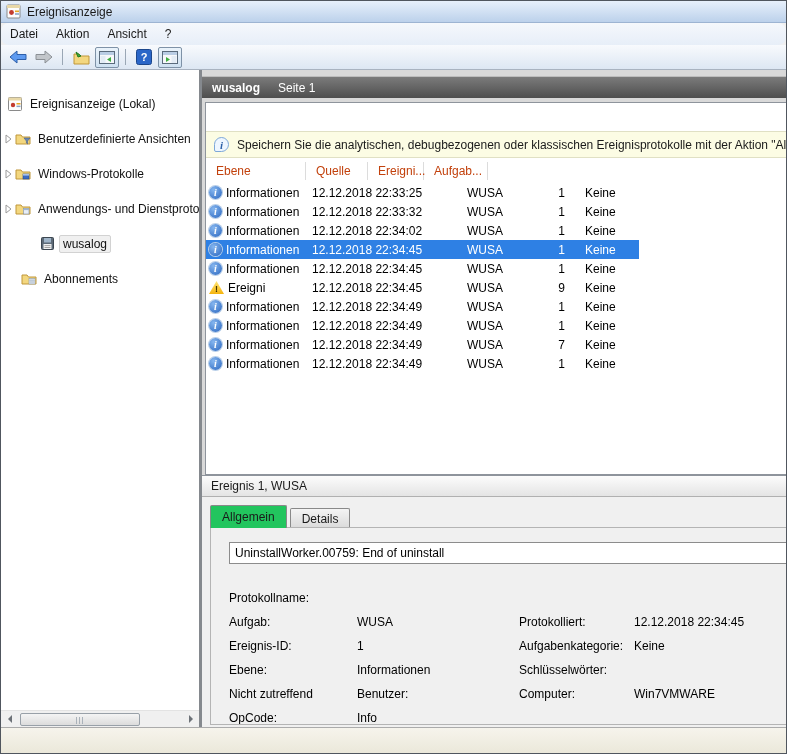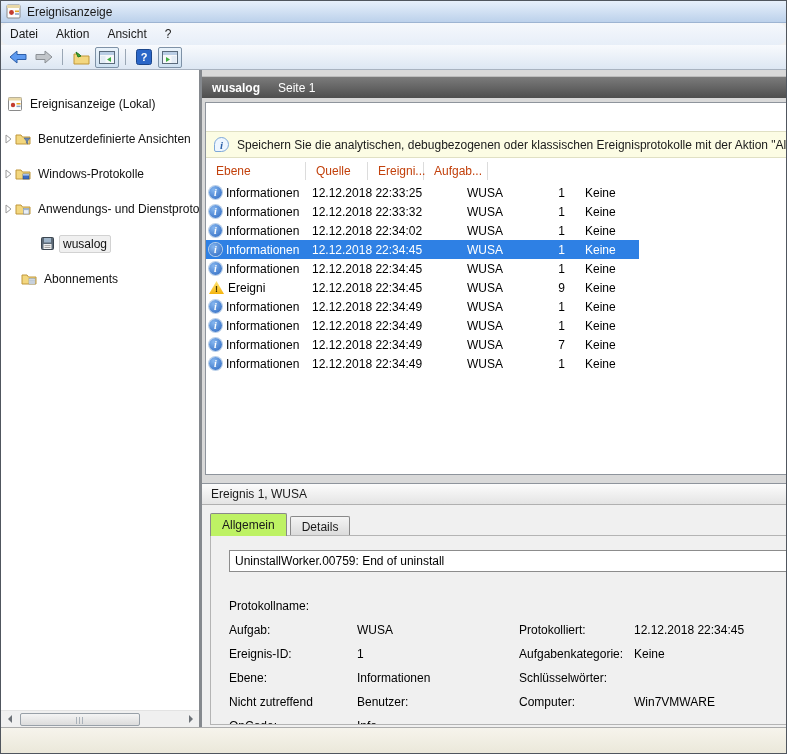--- a/index.html
+++ b/index.html
@@ -75,31 +75,31 @@
   .i-info { width:13px; height:13px; flex:none; border-radius:50%;
             background:radial-gradient(circle at 35% 30%, #85b6ef, #2a66bf);
             box-shadow:0 0 0 1px #b9cfe8; color:#fff; font:italic bold 10px "Liberation Serif", serif;
             display:flex; align-items:center; justify-content:center; }
   .i-warn { width:15px; height:13px; flex:none; clip-path:polygon(50% 0,100% 100%,0 100%);
             background:linear-gradient(#ffe575,#f5b40e); position:relative;
             display:flex; align-items:flex-end; justify-content:center;
             color:#453500; font:bold 9px "Liberation Sans",sans-serif; }
 
   
-  .preview { margin:8px 0 0 0; flex:1; display:flex; flex-direction:column;
+  .preview { margin:0 0 0 0; flex:1; display:flex; flex-direction:column;
              border-top:1px solid #8e949c; background:#f0f0f0; overflow:hidden; }
   .preview-header { height:21px; flex:none; background:linear-gradient(#fcfcfc,#e4e4e4);
                     border-bottom:1px solid #b0b0b0; display:flex; align-items:center;
                     padding-left:9px; font-size:12px; color:#1a1a1a; }
   .preview-body { flex:1; padding:8px 0 0 8px; display:flex; flex-direction:column; overflow:hidden; }
   .tabs { display:flex; flex:none; align-items:flex-end; height:23px; }
   .tab { height:20px; padding:0 11px; font-size:12px; display:flex; align-items:center;
          border:1px solid #898989; border-bottom:none; border-radius:2px 2px 0 0;
          background:linear-gradient(#f4f4f4,#dadada); margin-right:3px; color:#1a1a1a; }
-  .tab.active { height:23px; background:#bef264; position:relative; z-index:2; }
+  .tab.active { height:23px; background:#22c55e; position:relative; z-index:2; }
   .tab-page { flex:1; width:calc(100% + 14px); border:1px solid #b4b4b4; background:#f0f0f0;
               margin-top:-1px; margin-bottom:2px; padding:14px 0 0 18px; overflow:hidden; }
   .msg-box { height:22px; width:calc(100% + 14px); background:#fff; border:1px solid #8c8c8c;
              display:flex; align-items:center; padding-left:5px; font-size:12px; color:#000; }
   .fields { margin-top:27px; display:grid; grid-template-columns:128px 162px 115px 1fr;
             grid-auto-rows:24px; font-size:12px; color:#000; }
   .fields span { white-space:nowrap; overflow:hidden; }
 
   
   .statusbar { height:26px; flex:none; border-top:1px solid #ababab;

